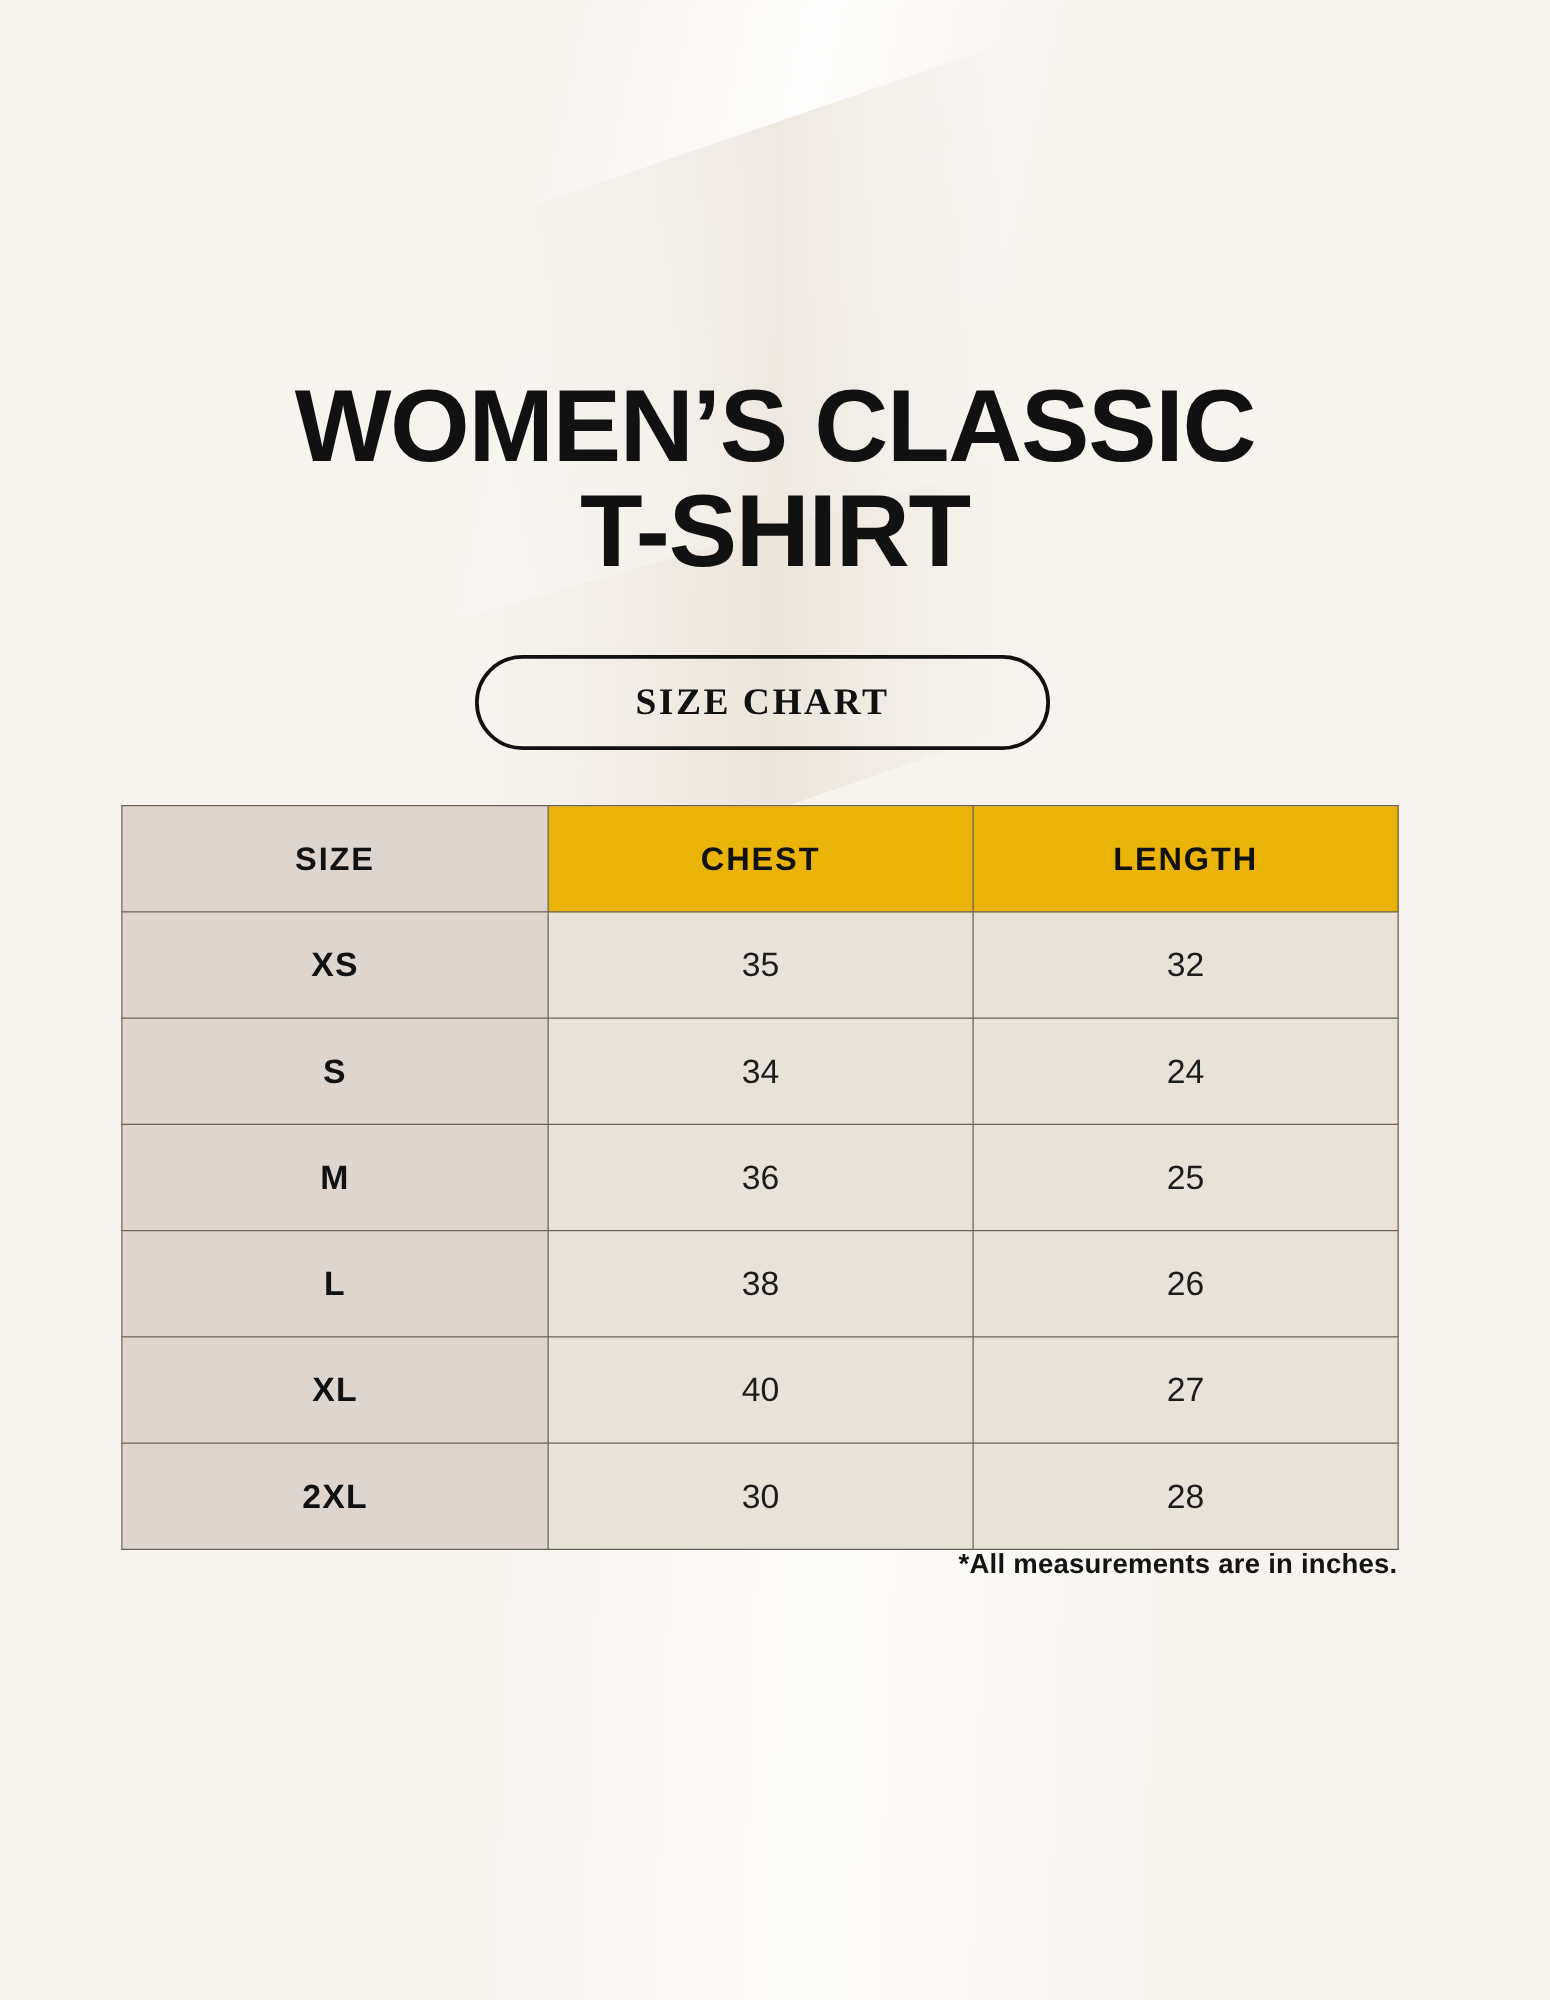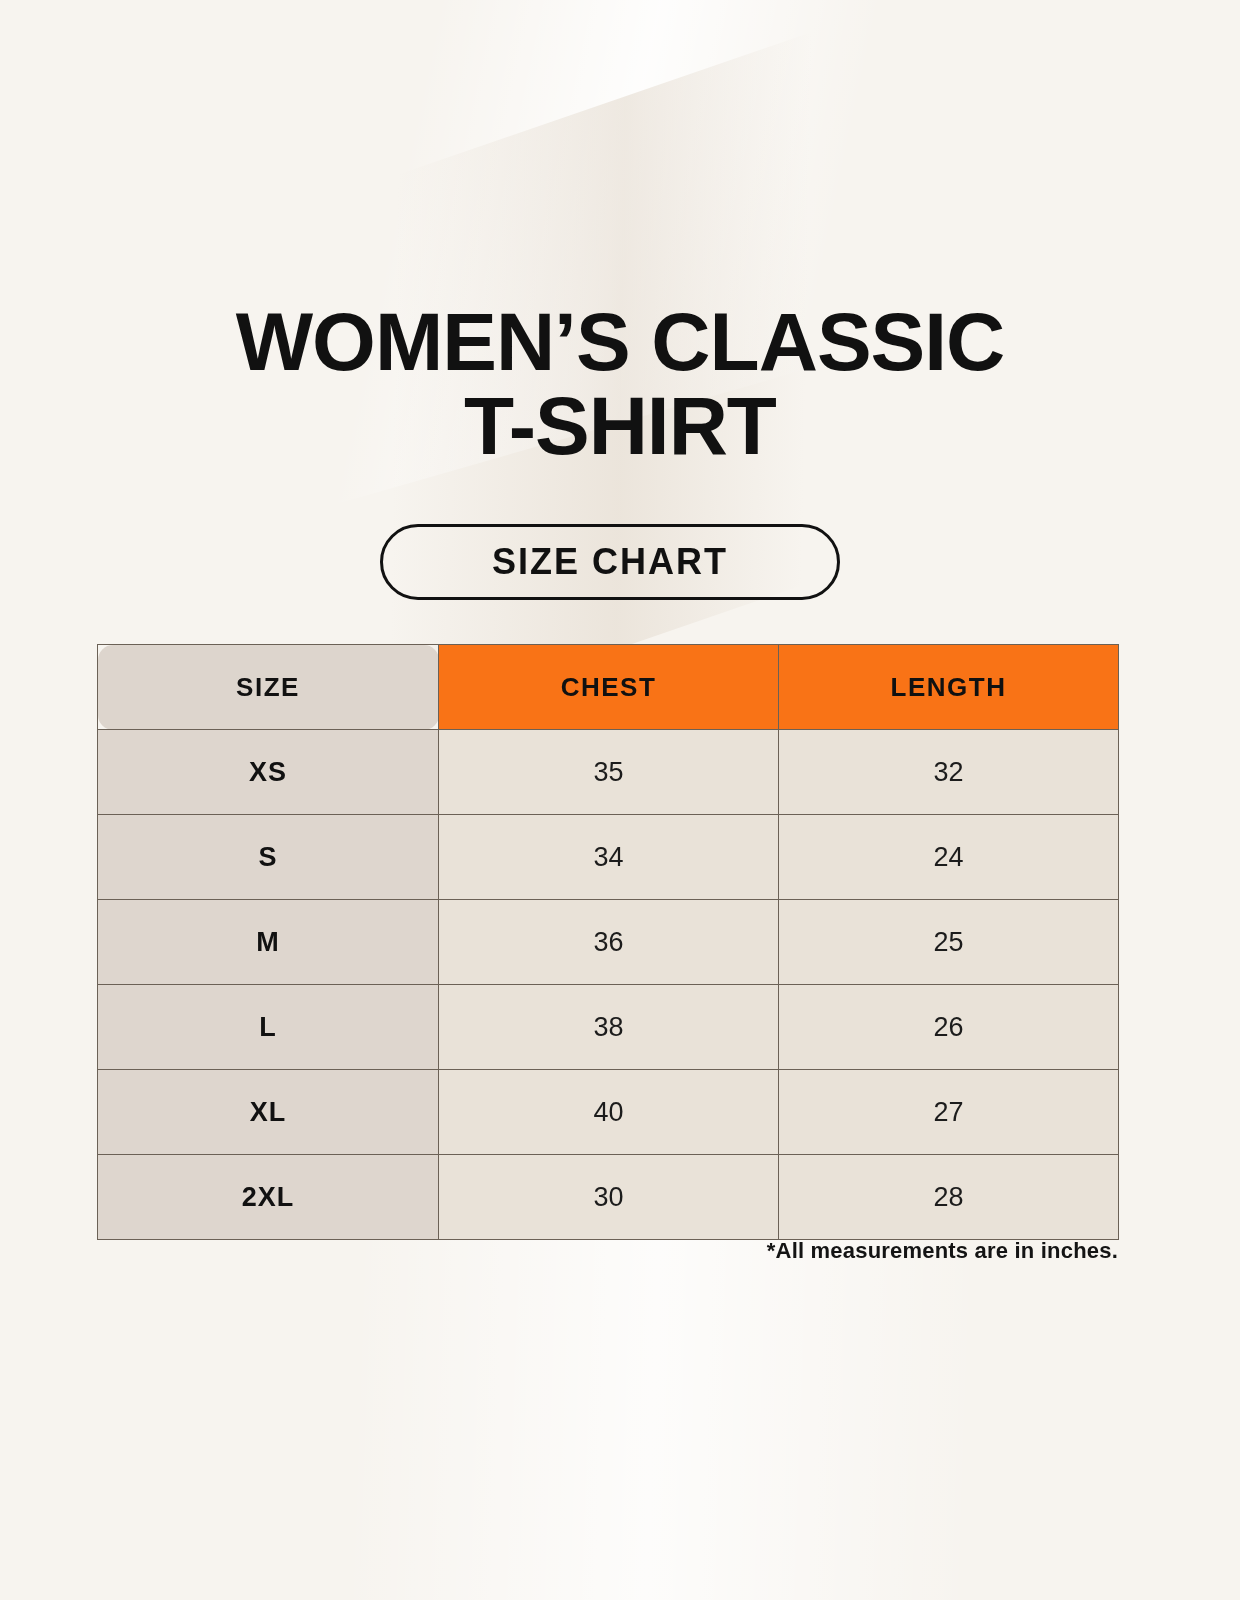--- a/index.html
+++ b/index.html
@@ -78,24 +78,25 @@
     height: 76px;
     border: 3px solid #111111;
     border-radius: 40px;
     box-sizing: border-box;
     display: flex;
     align-items: center;
     justify-content: center;
     background: transparent;
   }
   .pill-label {
-    font-size: 36px;
+    font-size: 30px;
     font-weight: 600;
     letter-spacing: 2px;
     color: #111111;
+    font-family: Liberation Serif, serif;
   }
 
   .table-wrap {
     position: absolute;
     top: 644px;
     left: 97px;
     width: 1021px;
   }
   table.size-table {
     width: 1021px;
@@ -114,23 +115,23 @@
   col.c-chest { width: 340px; }
   col.c-length { width: 340px; }
 
   thead th {
     font-size: 26px;
     font-weight: 700;
     letter-spacing: 1.5px;
     color: #111111;
     height: 88px;
   }
-  th.h-size { background: #ddd5cd; border-radius: 15px; }
+  th.h-size { background: #ddd5cd; }
   th.h-chest,
-  th.h-length { background: #f97316; }
+  th.h-length { background: #eab308; }
 
   tbody td.cell-size {
     background: #ded6ce;
     font-size: 27px;
     font-weight: 700;
     letter-spacing: 1px;
     color: #111111;
   }
   tbody td.cell-val {
     background: #e9e2d8;

